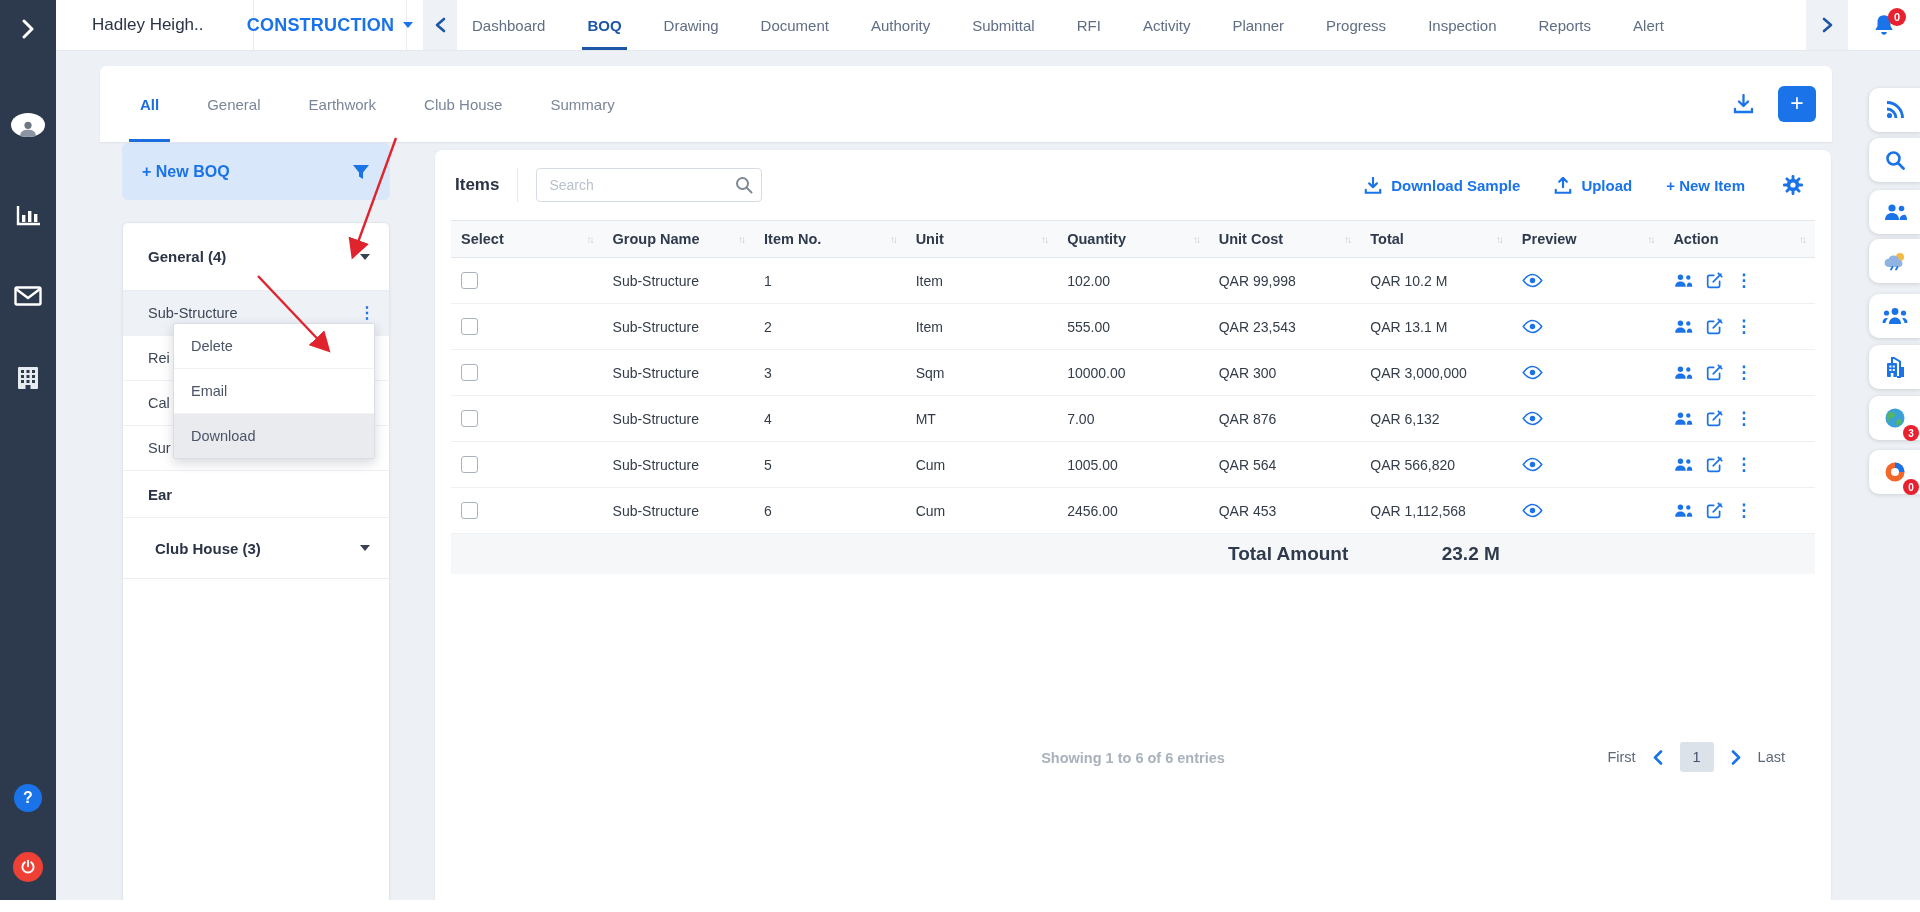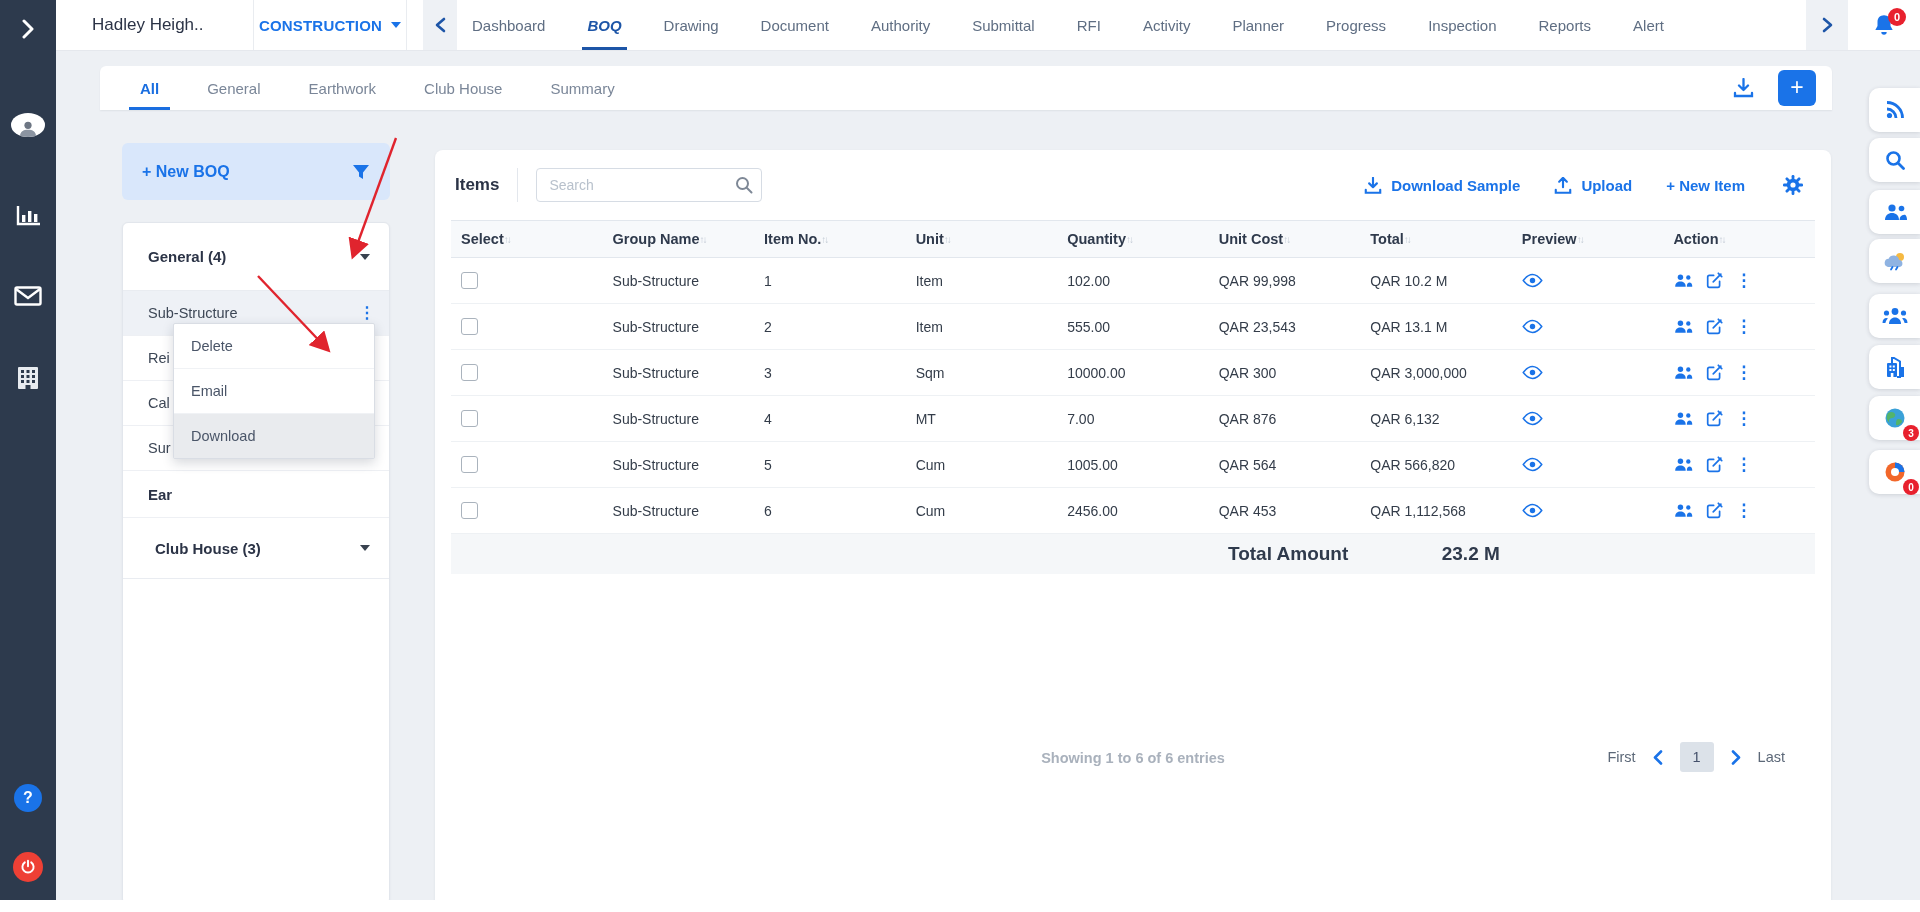--- a/index.html
+++ b/index.html
@@ -13,34 +13,34 @@
   .rail-ico{position:absolute;left:0;width:56px;display:flex;justify-content:center;cursor:pointer;}
   .avatar-wrap{width:34px;height:24px;background:#fff;border-radius:50%;overflow:hidden;display:flex;align-items:flex-end;justify-content:center;}
   .help-circle{width:28px;height:28px;border-radius:50%;background:#1a73e8;color:#fff;font-weight:bold;font-size:16px;display:flex;align-items:center;justify-content:center;}
   .power-circle{width:30px;height:30px;border-radius:50%;background:#ee4035;display:flex;align-items:center;justify-content:center;}
 
   
   .topbar{position:absolute;left:56px;top:0;width:1864px;height:50px;background:#fff;border-bottom:1px solid #e5e8ed;z-index:25;display:flex;align-items:center;}
   .tb-project{width:198px;height:100%;display:flex;align-items:center;padding-left:36px;box-sizing:border-box;
               font-size:17px;font-weight:normal;color:#2b3346;border-right:1px solid #e9ecf0;cursor:pointer;}
   .tb-module{width:152px;height:100%;display:flex;align-items:center;justify-content:center;gap:9px;
-             color:#1a73e8;font-weight:bold;font-size:15px;letter-spacing:.2px;border-right:1px solid #e9ecf0;cursor:pointer;}
+             color:#1a73e8;font-weight:bold;font-size:18px;letter-spacing:.2px;border-right:1px solid #e9ecf0;cursor:pointer;}
   .caret-down{width:0;height:0;border-left:5px solid transparent;border-right:5px solid transparent;border-top:6px solid currentColor;}
   .tb-back{margin-left:16px;width:34px;height:50px;background:#eef1f5;display:flex;align-items:center;justify-content:center;cursor:pointer;position:relative;z-index:2;}
   .tb-nav{flex:1;height:100%;display:flex;align-items:center;overflow:hidden;margin-left:-6px;}
   .tb-navitem{height:100%;display:flex;align-items:center;padding:0 21px;font-size:15px;color:#5f6e83;cursor:pointer;position:relative;white-space:nowrap;}
-  .tb-navitem.active{color:#1d55a7;font-weight:bold;font-style:italic;}
+  .tb-navitem.active{color:#1d55a7;font-weight:bold;}
   .tb-navitem.active::after{content:"";position:absolute;left:16px;right:16px;bottom:0;height:3px;background:#1d55a7;}
   .tb-fwd{width:42px;height:50px;background:#eef1f5;display:flex;align-items:center;justify-content:center;cursor:pointer;}
   .tb-bell{width:72px;height:50px;display:flex;align-items:center;justify-content:center;position:relative;cursor:pointer;}
   .bell-badge{position:absolute;top:8px;right:14px;min-width:18px;height:18px;border-radius:50%;background:#e8212e;color:#fff;
               font-size:11px;font-weight:bold;display:flex;align-items:center;justify-content:center;}
 
   
-  .tabstrip{position:absolute;left:100px;top:66px;width:1732px;height:44px;background:#fff;border-radius:6px 6px 0 0;
+  .tabstrip{position:absolute;left:100px;top:66px;width:1732px;height:76px;background:#fff;border-radius:6px 6px 0 0;
             box-shadow:0 1px 2px rgba(35,45,60,.07);display:flex;align-items:center;z-index:5;}
   .tabs{display:flex;height:100%;margin-left:16px;}
   .tab{height:100%;display:flex;align-items:center;padding:0 24px;font-size:15px;color:#7a8698;cursor:pointer;position:relative;}
   .tab.active{color:#1a6ee0;font-weight:bold;}
   .tab.active::after{content:"";position:absolute;left:13px;right:13px;bottom:0;height:3px;background:#1a6ee0;}
   .strip-actions{margin-left:auto;margin-right:16px;display:flex;align-items:center;gap:24px;}
   .add-btn{width:38px;height:36px;background:#1a73e8;border:none;border-radius:6px;color:#fff;font-size:23px;line-height:1;cursor:pointer;
            display:flex;align-items:center;justify-content:center;font-family:"Liberation Sans",sans-serif;padding-bottom:3px;}
 
   
@@ -78,21 +78,21 @@
                    color:#39424f;font-family:"Liberation Sans",sans-serif;outline:none;box-sizing:border-box;}
   .searchbox input::placeholder{color:#b8c1cc;}
   .searchbox .mag{position:absolute;right:9px;top:8px;}
   .head-spacer{flex:1;}
   .tool-link{display:flex;align-items:center;gap:9px;color:#1a73e8;font-size:15px;font-weight:bold;margin-left:34px;cursor:pointer;white-space:nowrap;}
   .gear-wrap{margin-left:38px;margin-right:8px;cursor:pointer;}
 
   table.boq{width:1364px;margin:0 16px;border-collapse:collapse;table-layout:fixed;}
   table.boq thead th{height:36px;background:#f7f9fb;border-top:1px solid #e2e7ed;border-bottom:1px solid #e2e7ed;
                      font-size:14.5px;color:#2f3a4c;font-weight:bold;text-align:left;padding:0 10px;cursor:pointer;}
-  .th-inner{display:flex;align-items:center;justify-content:flex-start;}
+  .th-inner{display:flex;align-items:center;justify-content:space-between;}
   .th-sort{font-size:10px;color:#c2cad4;letter-spacing:-2px;font-weight:normal;}
   table.boq tbody td{height:45px;border-bottom:1px solid #eef1f4;font-size:14px;color:#333c49;padding:0 10px;}
   .cb{width:15px;height:15px;border:1.5px solid #aab3bd;border-radius:3px;background:#fff;cursor:pointer;}
   .action-cell{display:flex;align-items:center;gap:12px;height:45px;}
   .dots{color:#1a73e8;font-weight:bold;font-size:17px;line-height:1;cursor:pointer;}
   table.boq tfoot td{height:40px;background:#f5f7f9;font-weight:bold;font-size:19px;color:#2f3a4c;padding:0 12px;}
   .ft-label,.ft-value{text-align:right;}
 
   .showing{position:absolute;top:600px;left:50%;transform:translateX(-50%);color:#a9b1bc;font-weight:bold;font-size:14.5px;}
   .pagination{position:absolute;top:592px;right:46px;display:flex;align-items:center;gap:17px;font-size:14.5px;color:#5c6878;}

